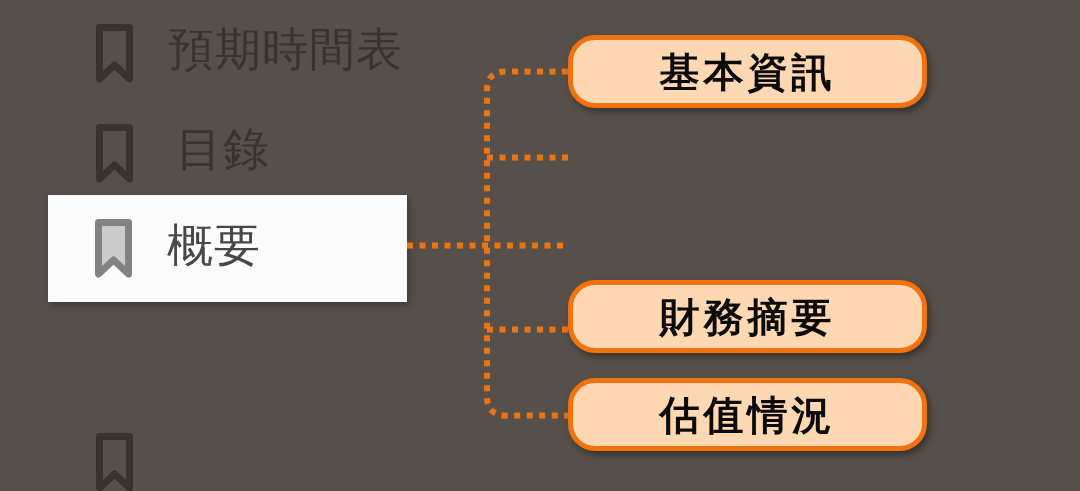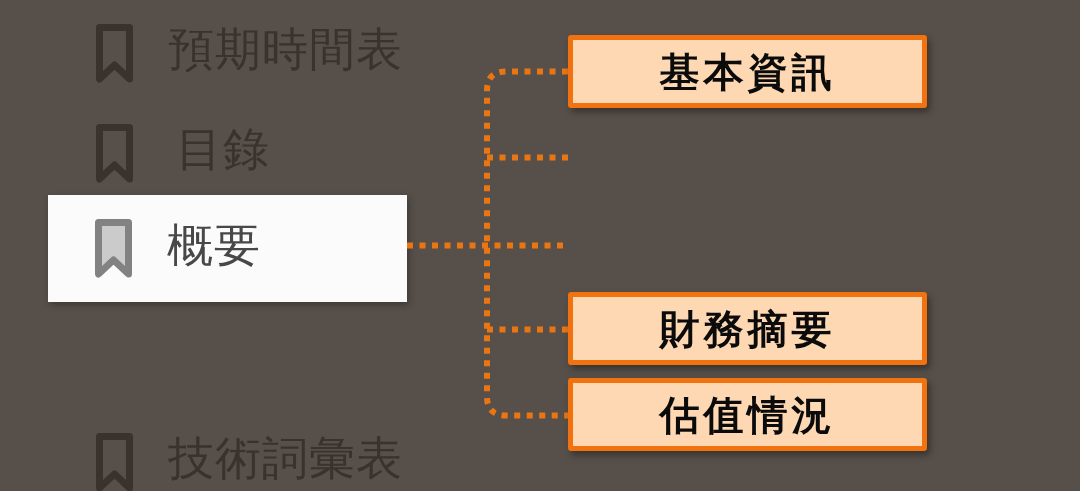--- a/index.html
+++ b/index.html
@@ -76,21 +76,21 @@
     stroke-dasharray:6 6.5;
     stroke-linecap:butt;
   }
   
   .node{
     position:absolute;
     left:568px;
     width:359px;height:73px;
     background:var(--node-fill);
     border:5px solid var(--node-border);
-    border-radius:3px;
+    border-radius:27px;
     box-shadow:3px 4px 7px rgba(0,0,0,0.38);
     display:flex;
     align-items:center;
     justify-content:center;
   }
   .node .node-label{
     font-size:40px;
     font-weight:700;
     letter-spacing:4px;
     line-height:1;
@@ -122,33 +122,32 @@
       <path class="bm-shape-active" d="M4.5,4.5 H34.5 V56 L19.5,42 L4.5,56 Z"></path>
     </svg>
     <span class="bm-label">概要</span>
   </div>
 
 
   <div class="bm-row dim row-5">
     <svg class="bm-icon" viewBox="0 0 39 61">
       <path class="bm-shape-dim" d="M4.5,4.5 H34.5 V56 L19.5,42 L4.5,56 Z"></path>
     </svg>
-    <span class="bm-label">技術詞彙表</span>
   </div>
 
   <svg class="connector" viewBox="400 0 180 491">
     <path d="M407,245.5 H568" stroke="#EA7513"></path>
     <path d="M568,71.5 H506 Q487,71.5 487,90.5 V396.5 Q487,415.5 506,415.5 H568" stroke="#EA7513"></path>
     <path d="M487,157.5 H568" stroke="#EA7513"></path>
     <path d="M487,329.5 H568" stroke="#EA7513"></path>
   </svg>
 
   <div class="node" style="top:35px">
     <span class="node-label">基本資訊</span>
   </div>
-  <div class="node" style="top:292px">
+  <div class="node" style="top:280px">
     <span class="node-label">財務摘要</span>
   </div>
   <div class="node" style="top:378px">
     <span class="node-label">估值情況</span>
   </div>
 
 </div>
 
 </body></html>

